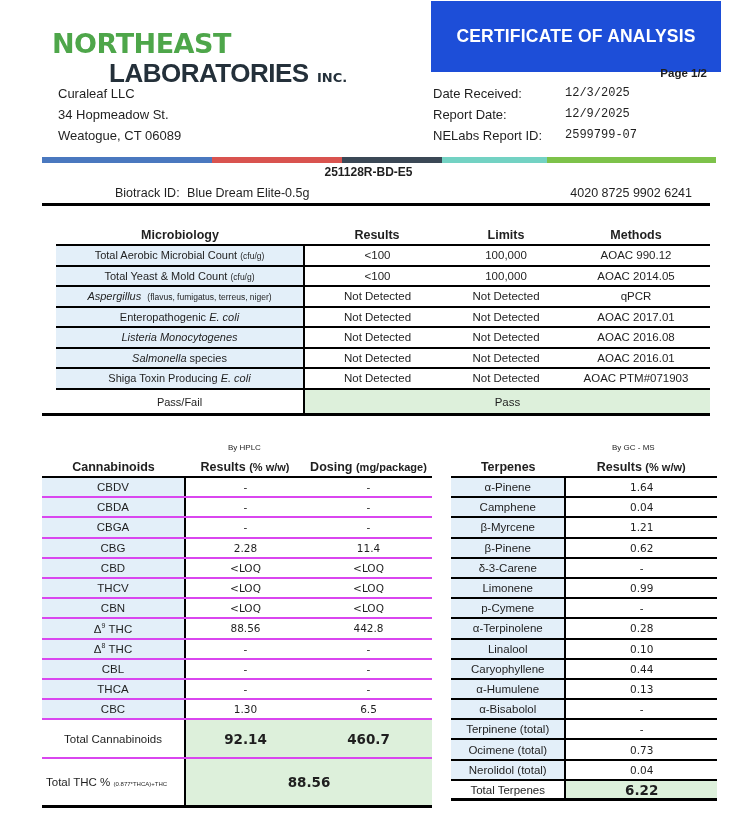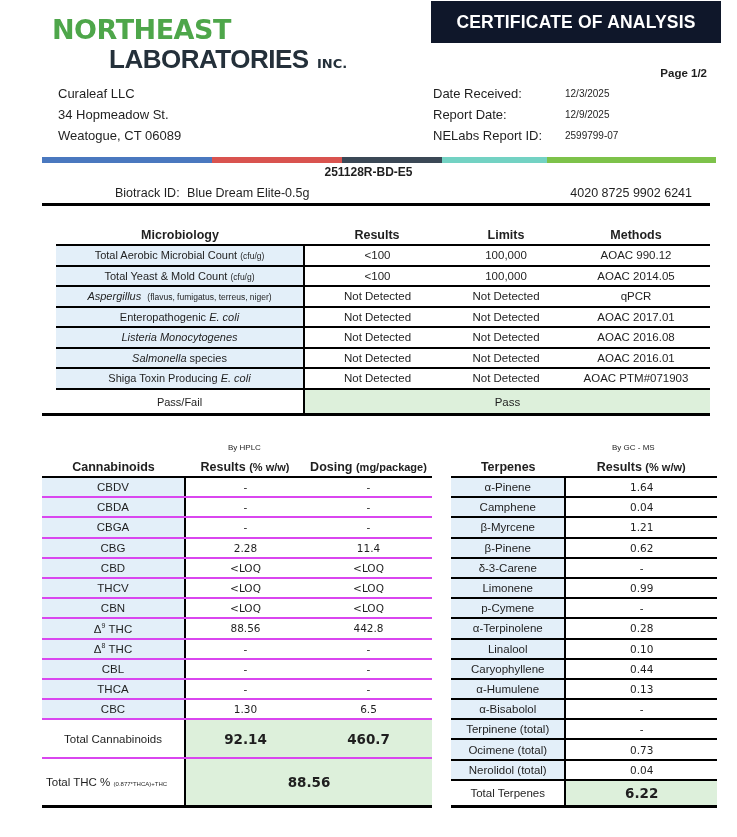--- a/index.html
+++ b/index.html
@@ -1,33 +1,33 @@
 <!DOCTYPE html>
 <html><head>
 <meta charset="utf-8">
 <style>
   * { box-sizing: border-box; margin: 0; padding: 0; }
   html, body { width: 737px; height: 837px; background: #ffffff; overflow: hidden; }
   body { font-family: "Liberation Sans", sans-serif; color: #1f1f1f; position: relative; }
 
   
-  .logo { position: absolute; left: 52px; top: 14px; width: 310px; height: 60px; }
+  .logo { position: absolute; left: 52px; top: 28px; width: 310px; height: 60px; }
   .logo .l1 { position: absolute; left: 0; top: 0; font-family: "DejaVu Sans", sans-serif; font-weight: bold; font-size: 27px; color: #4ea64a; letter-spacing: -0.5px; }
   .logo .l2 { position: absolute; left: 57px; top: 30px; font-family: Liberation Sans, sans-serif; font-weight: bold; font-size: 26px; color: #24303a; letter-spacing: -0.5px; }
   .logo .inc { position: absolute; left: 265px; top: 42px; font-family: "DejaVu Sans", sans-serif; font-weight: bold; font-size: 13px; color: #24303a; }
 
   
-  .cert { position: absolute; left: 431px; top: 1px; width: 290px; height: 42px; background: #0f172a; color: #ffffff; font-weight: bold; font-size: 17.5px; display: flex; align-items: center; justify-content: center; letter-spacing: 0.2px; }
+  .cert { position: absolute; left: 431px; top: 1px; width: 290px; height: 71px; background: #1d4ed8; color: #ffffff; font-weight: bold; font-size: 17.5px; display: flex; align-items: center; justify-content: center; letter-spacing: 0.2px; }
   .page-no { position: absolute; right: 30px; top: 67px; font-size: 11.5px; font-weight: bold; }
 
   .client { position: absolute; left: 58px; top: 83px; font-size: 13px; line-height: 21px; }
   .report { position: absolute; left: 433px; top: 83px; font-size: 13px; line-height: 21px; }
   .report .row { display: flex; }
   .report .lab { width: 132px; }
-  .report .val { font-size: 10px; }
+  .report .val { font-size: 12px; font-family: Liberation Mono, monospace; }
 
   .colorbar { position: absolute; left: 42px; top: 157px; width: 674px; height: 6px; display: flex; }
   .colorbar div { height: 100%; }
 
   .sample-id { position: absolute; left: 0; width: 737px; top: 165px; text-align: center; font-weight: bold; font-size: 12px; }
   .biotrack { position: absolute; left: 115px; top: 186px; font-size: 12.5px; }
   .biotrack .val { margin-left: 4px; }
   .tracking { position: absolute; right: 45px; top: 186px; font-size: 12.5px; }
   .hr-thick { position: absolute; left: 42px; width: 668px; height: 2.5px; background: #000; }
 
@@ -61,21 +61,21 @@
   .canna tr.thc td.name { background: #fff; font-weight: normal; font-size: 11.5px; text-align: left; padding-left: 4px; }
   .canna tr.thc td.name small { font-size: 6px; }
 
   
   .terp { left: 451px; top: 458px; width: 266px; }
   .terp th { font-size: 12.5px; font-weight: bold; height: 19px; border-bottom: 2px solid #000; white-space: nowrap; }
   .terp th .unit { font-size: 11px; }
   .terp td { height: 20.2px; border-bottom: 2px solid #000; font-family: "DejaVu Sans", sans-serif; font-size: 10.5px; }
   .terp td.name { background: #e3eff9; width: 111px; border-right: 2px solid #000; font-family: "Liberation Sans", sans-serif; font-size: 11.5px; }
   .terp td.res { width: 147px; }
-  .terp tr.total td { height: 27px; font-size: 13.5px; font-weight: bold; background: #ddf0db; border-bottom: 3px solid #000; }
+  .terp tr.total td { height: 20px; font-size: 13.5px; font-weight: bold; background: #ddf0db; border-bottom: 3px solid #000; }
   .terp tr.total td.name { background: #fff; font-weight: normal; font-size: 11.5px; }
 </style>
 </head>
 <body>
 
 <div class="logo">
   <span class="l1">NORTHEAST</span>
   <span class="l2">LABORATORIES</span>
   <span class="inc">INC.</span>
 </div>

